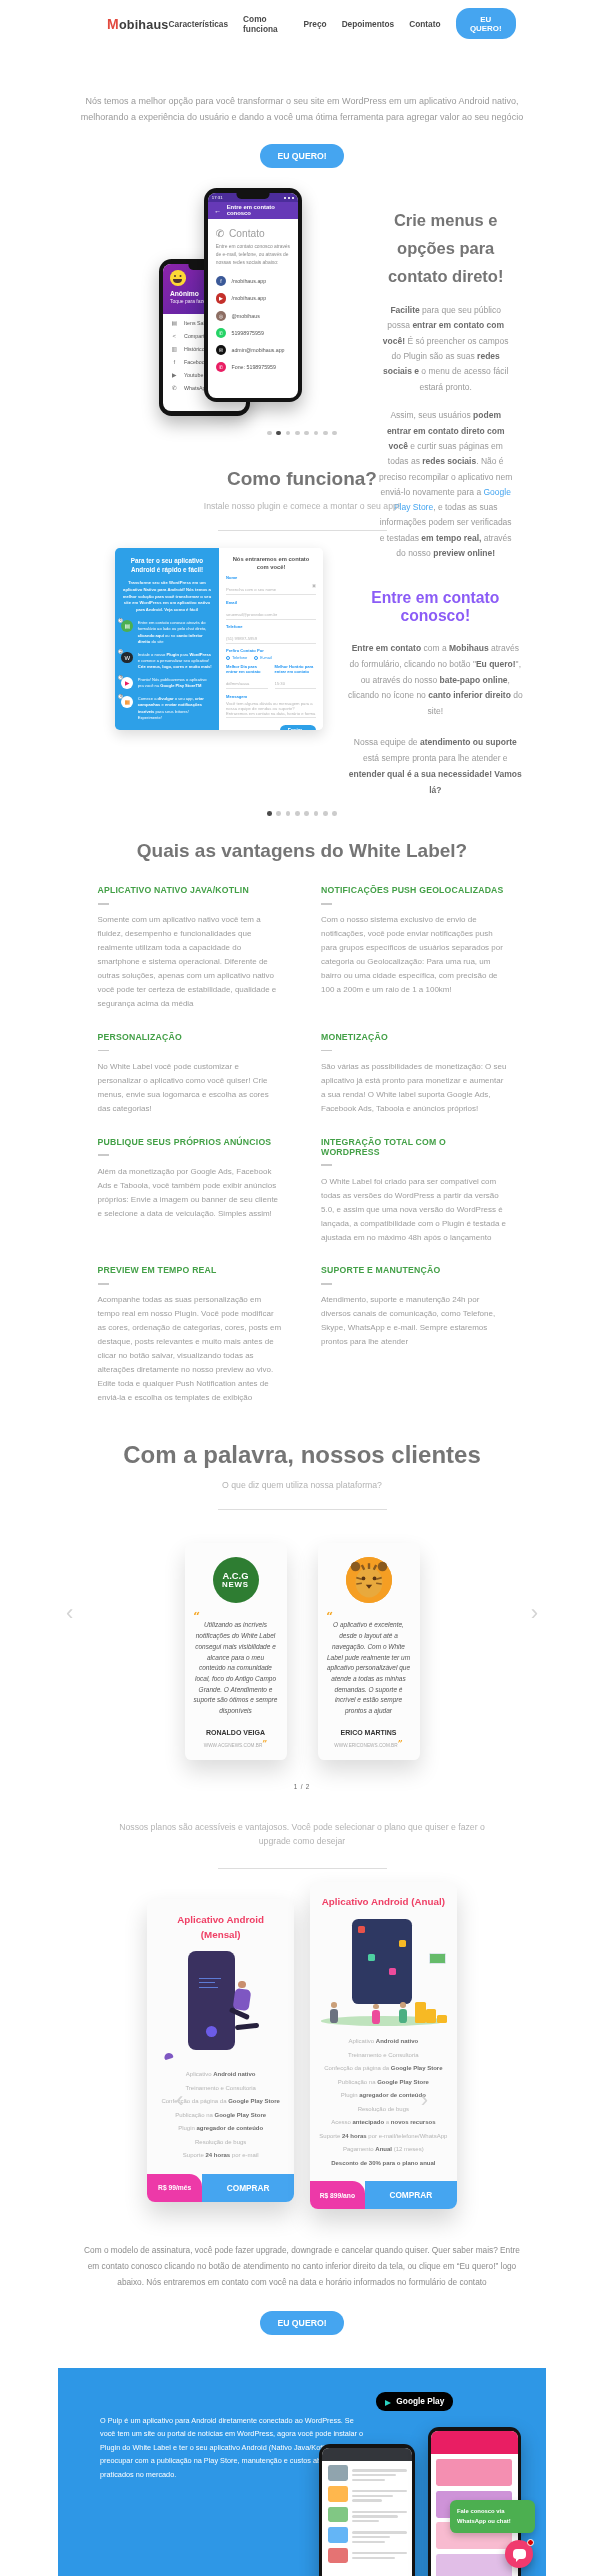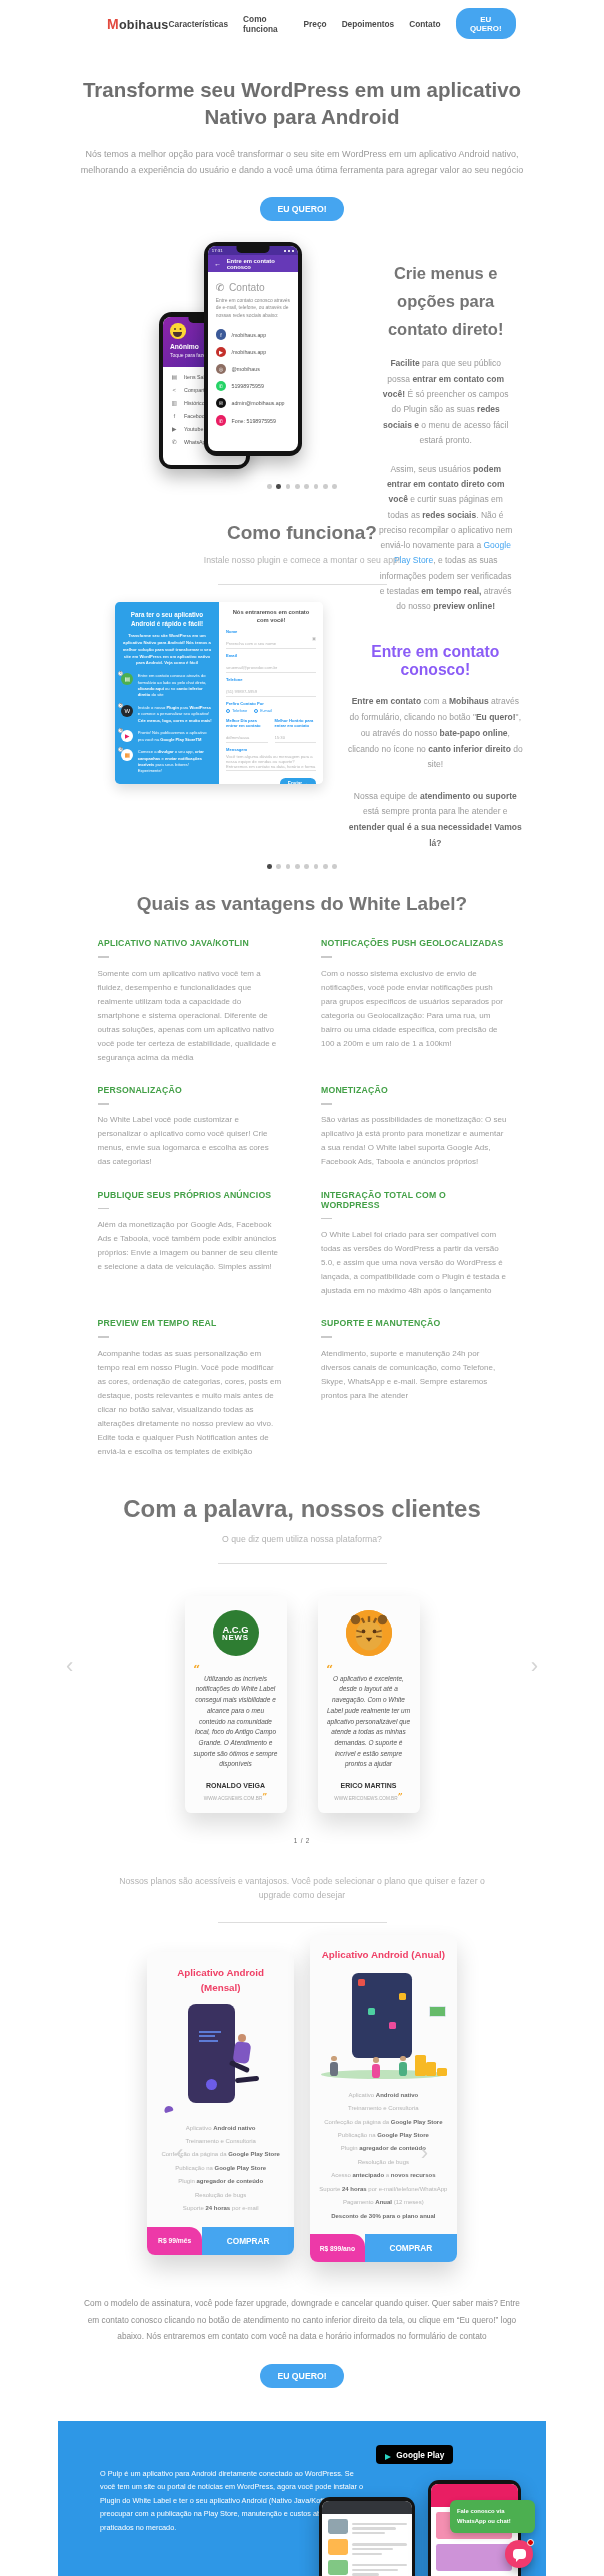--- a/index.html
+++ b/index.html
@@ -154,21 +154,21 @@
   .i2-stair{position:absolute;background:#f7b924;border-radius:1.6px}
   .i2-tv{position:absolute;right:11px;top:38px;width:17.3px;height:11px;background:#66bb6a;border-radius:1.6px;border:1.6px solid #dfe7ef}
   .price-note{width:437px;margin:33px auto 0;font-size:8.3px;color:#8c8c8c;line-height:1.95}
   .pricing .btn-md{margin-top:20.5px}
 
   
   .download{margin-top:33px;background:#2e97e6;height:277px;position:relative;color:#fff;overflow:hidden}
   .dl-left{width:308px;padding:33px 0 0 42px;text-align:left}
   .dl-heading{font-size:18px;font-weight:bold;line-height:1.4}
   .dl-p1{font-size:7.3px;line-height:1.85;margin-top:12.6px}
-  .gp-badge{position:absolute;right:93px;top:23.6px;background:#000;border-radius:4px;display:flex;align-items:flex-end;gap:5.5px;padding:4.7px 8.7px;cursor:pointer}
+  .gp-badge{position:absolute;right:93px;top:23.6px;background:#000;border-radius:9px;display:flex;align-items:flex-end;gap:5.5px;padding:4.7px 8.7px;cursor:pointer}
   .gp-tri{width:0;height:0;border-left:6.3px solid #2bd4c2;border-top:3.9px solid transparent;border-bottom:3.9px solid transparent}
   .gp-text{font-size:8.3px;font-weight:bold;color:#fff}
   .dl-phones{position:absolute;right:20.5px;top:57px;width:211px;height:236px}
   .dlp{position:absolute;background:#131313;border-radius:11px;padding:3.9px 3.1px;box-shadow:0 9.4px 19px rgba(0,0,0,.3)}
   .dlp .scr{background:#fff;border-radius:7px;height:100%;overflow:hidden}
   .dlp-a{left:4.7px;top:19px;width:96px;height:198px;z-index:1}
   .dlp-b{right:4.7px;top:1.6px;width:93px;height:193px;z-index:2}
   .na-head{background:#33363b;height:12.6px}
   .na-row{display:flex;gap:3.9px;padding:4.7px 5.5px 0}
   .na-thumb{width:20.5px;height:15.7px;border-radius:2.4px;flex:none}
@@ -196,21 +196,20 @@
       <a href="#">Características</a>
       <a href="#">Como funciona</a>
       <a href="#">Preço</a>
       <a href="#">Depoimentos</a>
       <a href="#">Contato</a>
       <button class="btn-cta btn-sm">EU QUERO!</button>
     </nav>
   </header>
 
   <section class="hero">
-    <h1>Transforme seu WordPress em um aplicativo Nativo para Android</h1>
     <p class="hero-sub">Nós temos a melhor opção para você transformar o seu site em WordPress em um aplicativo Android nativo, melhorando a experiência do usuário e dando a você uma ótima ferramenta para agregar valor ao seu negócio</p>
     <button class="btn-cta btn-md">EU QUERO!</button>
   </section>
 
   <section class="feature-contact">
     <div class="phones">
       <div class="phone phone-back">
         <div class="notch"></div>
         <div class="screen">
           <div class="drawer-head">

